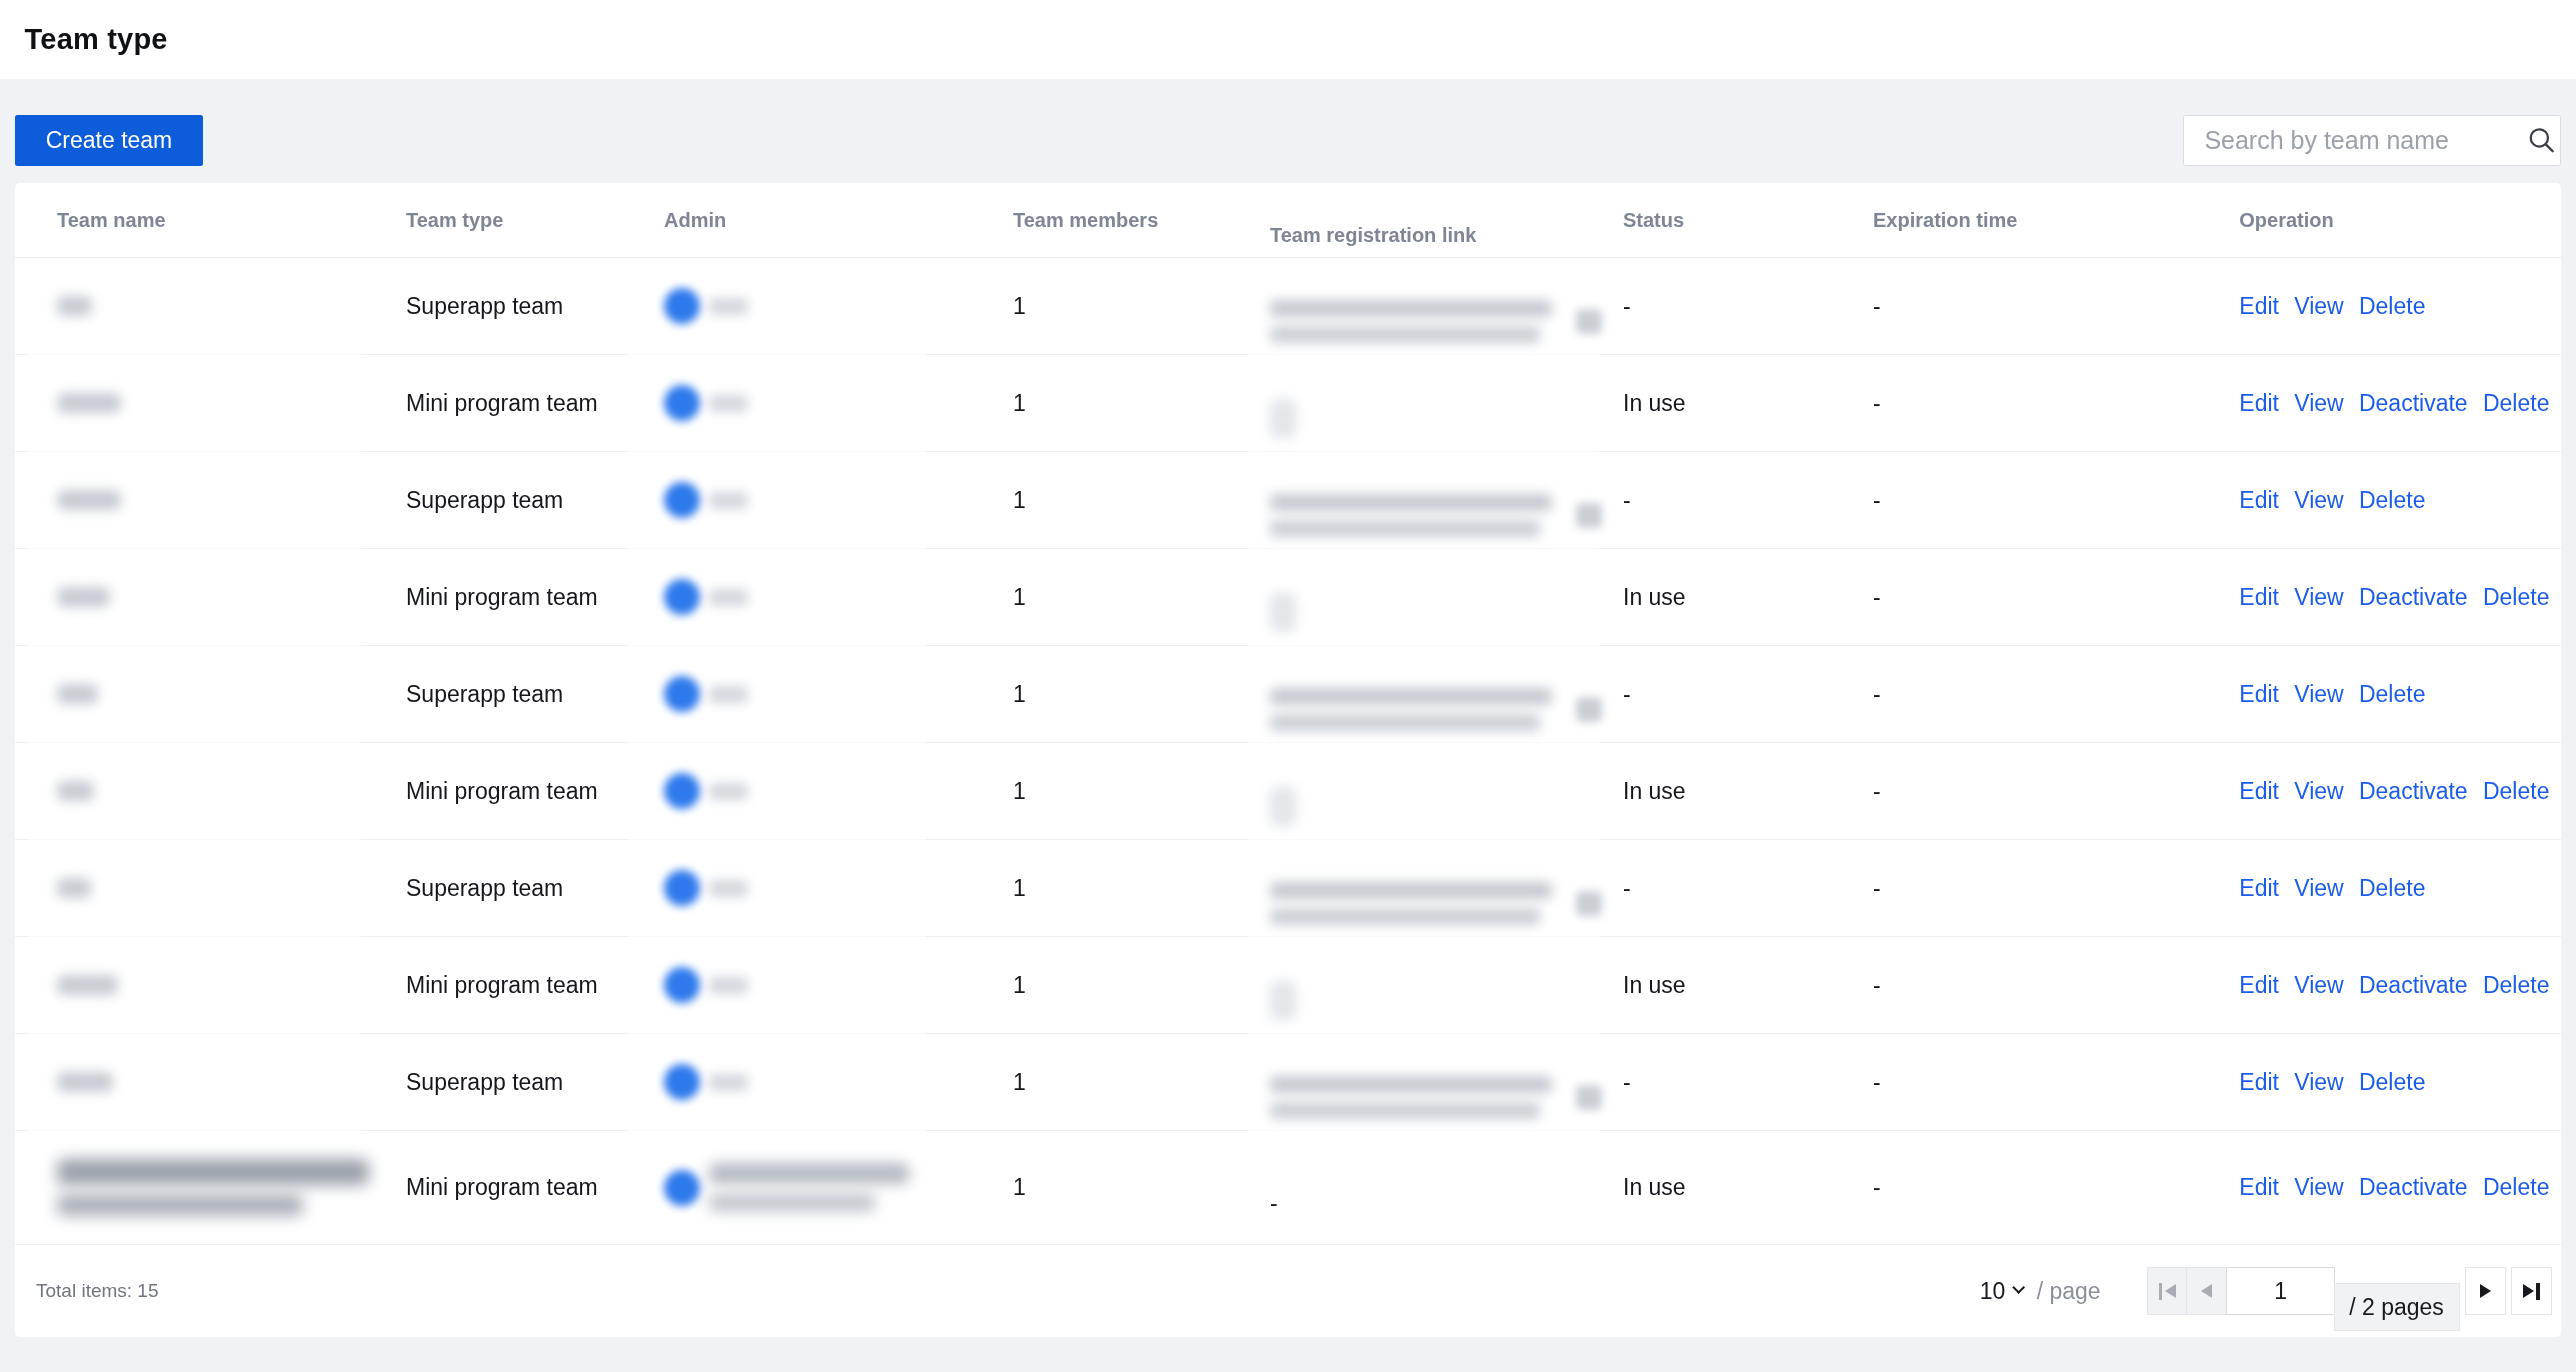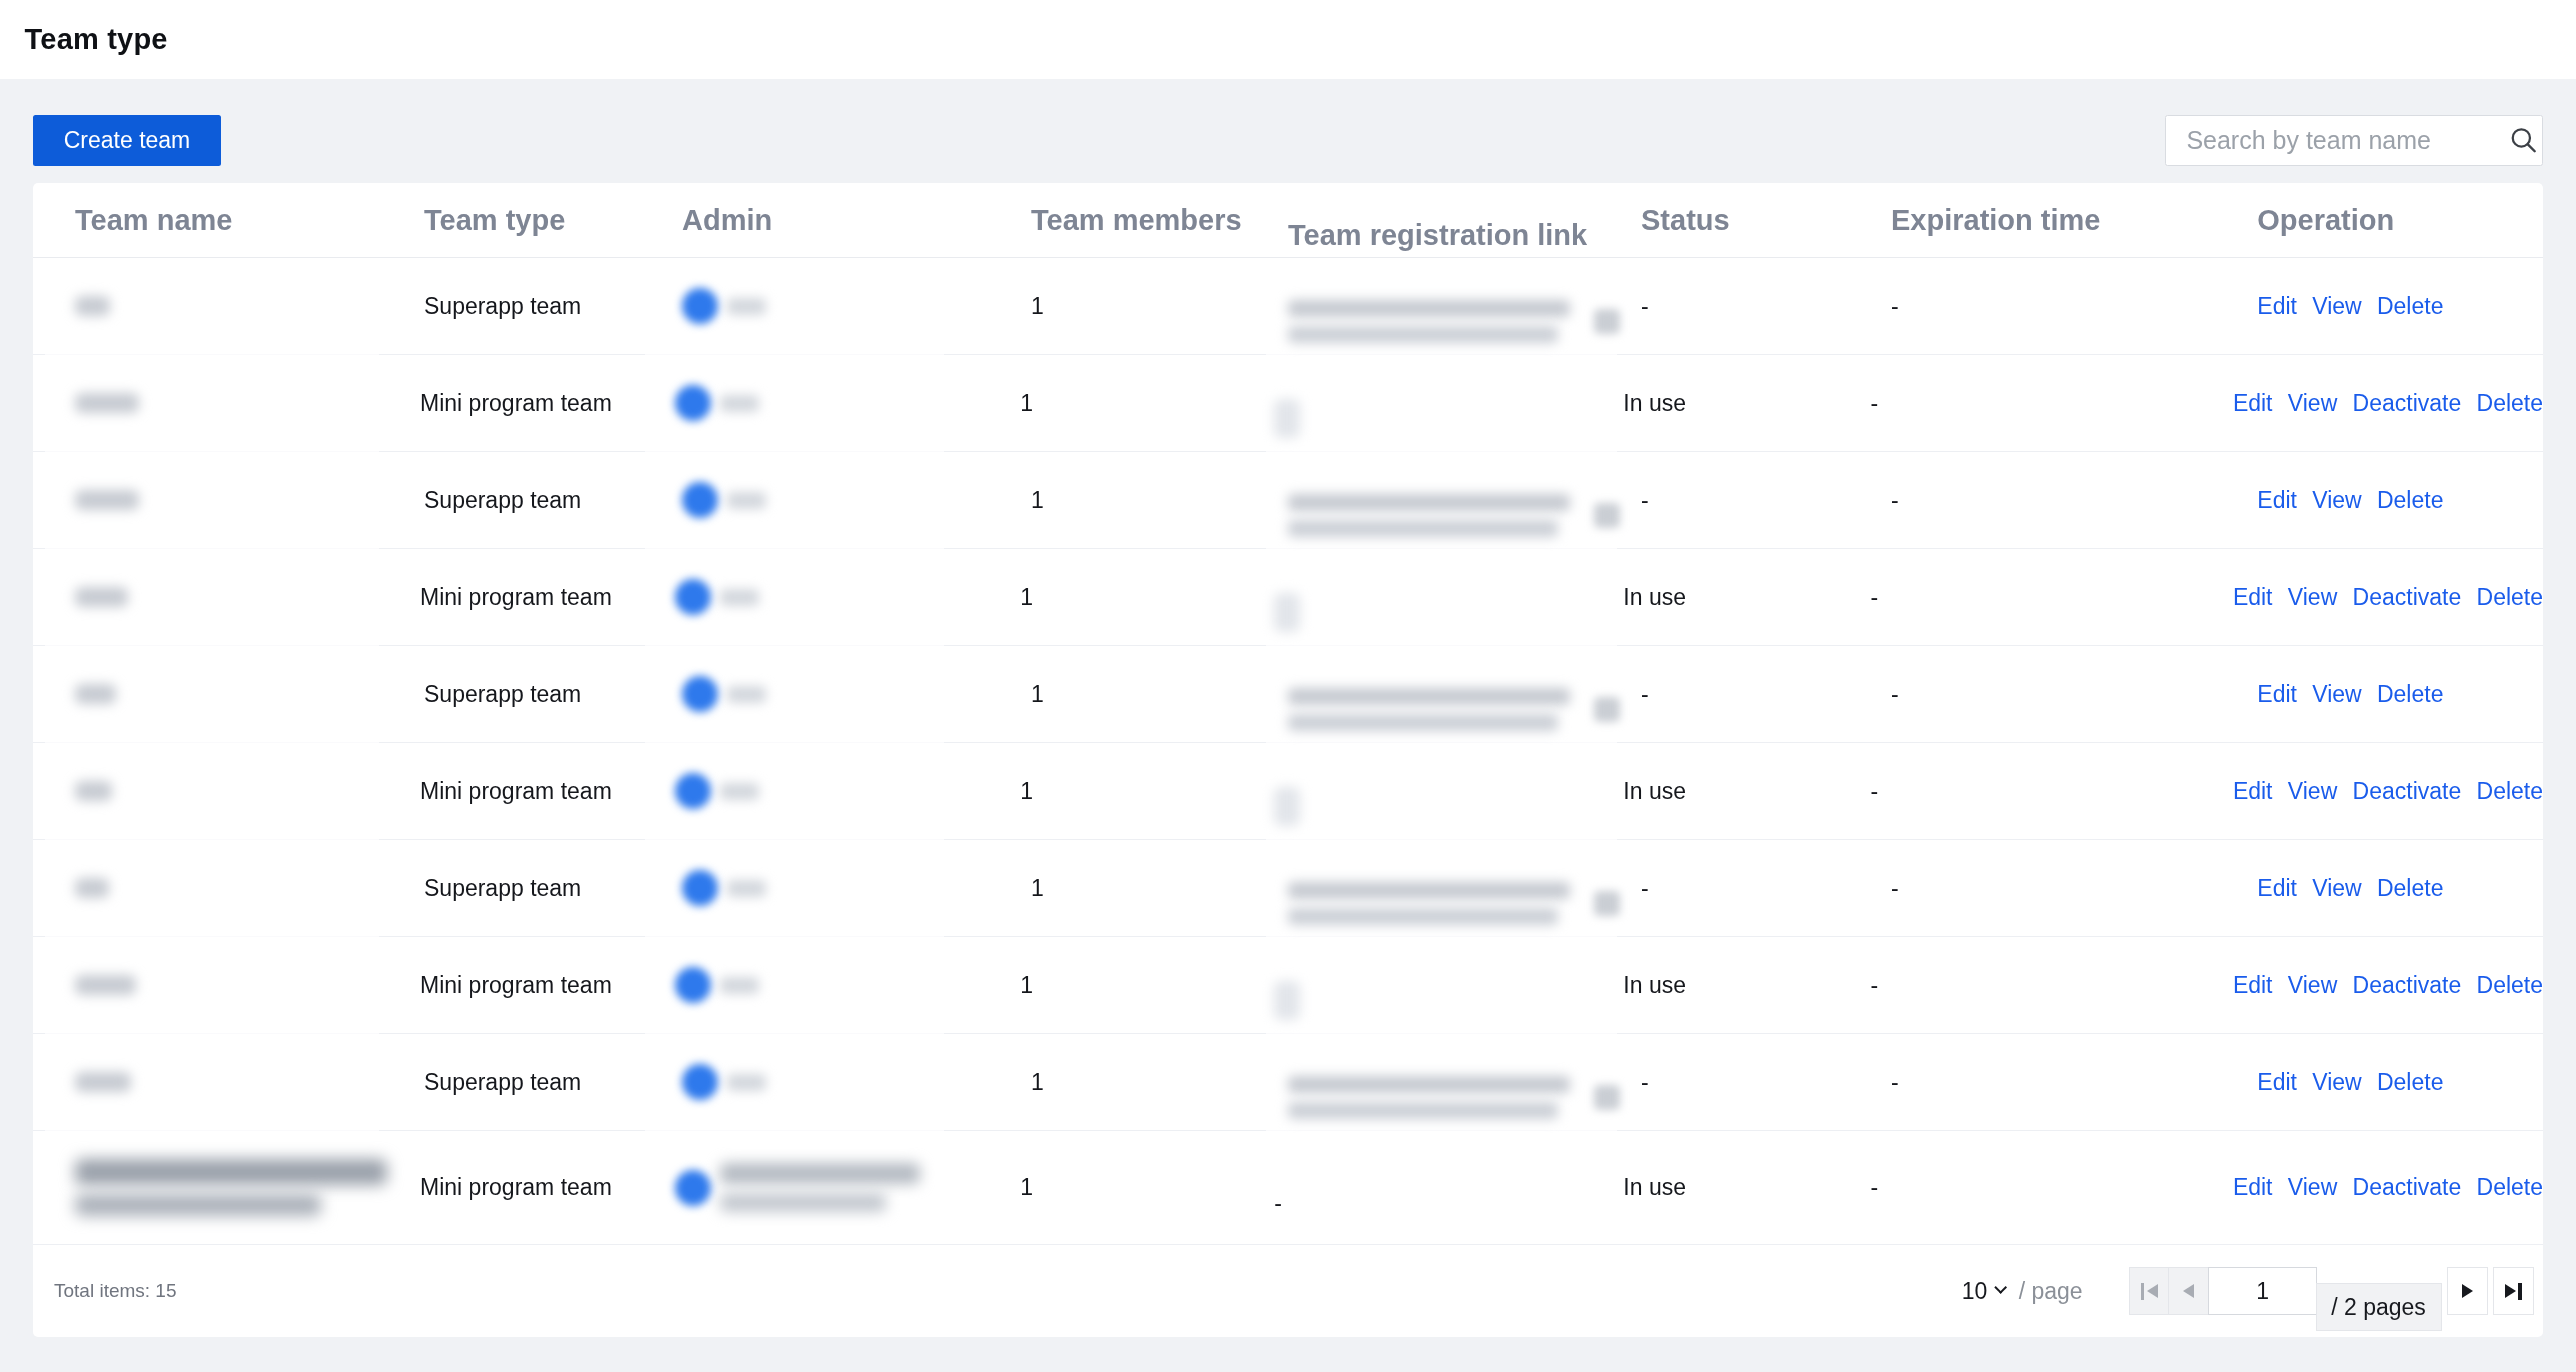--- a/index.html
+++ b/index.html
@@ -2,35 +2,35 @@
 <html style="font-size:13.6px"><head>
 <meta charset="utf-8">
 <style>
   * { margin:0; padding:0; box-sizing:border-box; }
   html,body { width:2576px; height:1373px; background:#f0f2f5;
     font-family:"Liberation Sans","DejaVu Sans",sans-serif; color:#15171c; }
 
   .topbar { height:79px; background:#ffffff; display:flex; align-items:center; padding-left:24.6px; }
   .title { font-size:29px; font-weight:700; color:#0f1115; letter-spacing:0.2px; }
 
-  .content { padding:0 33px; }
+  .content { padding:0 15px; }
 
   .toolbar { margin-top:36px; height:51px; display:flex; align-items:center; justify-content:space-between; }
   .btn-primary { width:188px; height:51px; background:#0d5cd9; border:none; border-radius:2.5px;
     color:#ffffff; font-size:23px; font-family:inherit; cursor:pointer; }
   .searchbox { width:378px; height:51px; background:#ffffff; border:1.7px solid #d9dce1; border-radius:2.5px;
     display:flex; align-items:center; padding:0 13.6px 0 20.4px; }
   .searchbox input { flex:1; border:none; outline:none; font-size:25px; font-family:inherit; color:#15171c; background:transparent; }
   .searchbox input::placeholder { color:#9ba1a9; }
   .search-ic { width:31px; height:31px; flex:none; cursor:pointer; }
 
   .card { margin-top:17px; background:#ffffff; border-radius:5.1px; position:relative; overflow:hidden; }
 
   .hrow { display:flex; align-items:center; height:75px; padding-left:42px;
-    border-bottom:1.7px solid #e9ebef; color:#7e8594; font-size:29px; font-weight:700;text-align:center; }
+    border-bottom:1.7px solid #e9ebef; color:#7e8594; font-size:20px; font-weight:700;text-align:center; }
   .row { display:flex; align-items:center; height:97px; padding-left:42px;
     border-bottom:1.7px solid #edeff3; font-size:23px; }
   .row.large { height:114px; }
   .cell { display:flex; align-items:center; }
   .c1{width:349px;} .c2{width:258px;} .c3{width:349px;} .c4{width:257px;}
   .c5{width:353px;margin-top:31px;} .c6{width:250px;} .c7{width:351px;} .c8{flex:1; padding-left:15.3px;}
   .c1,.c3,.c5 { position:relative; z-index:4; }
 
   .ops { display:flex; gap:15.3px; }
   .ops a { color:#1a5ceb; text-decoration:none; cursor:pointer; white-space:nowrap; }

